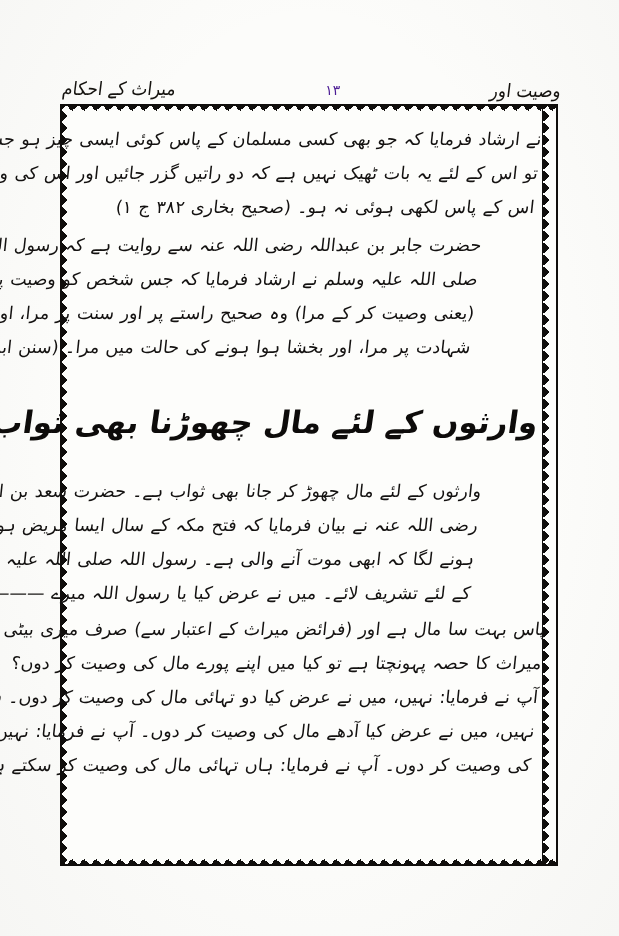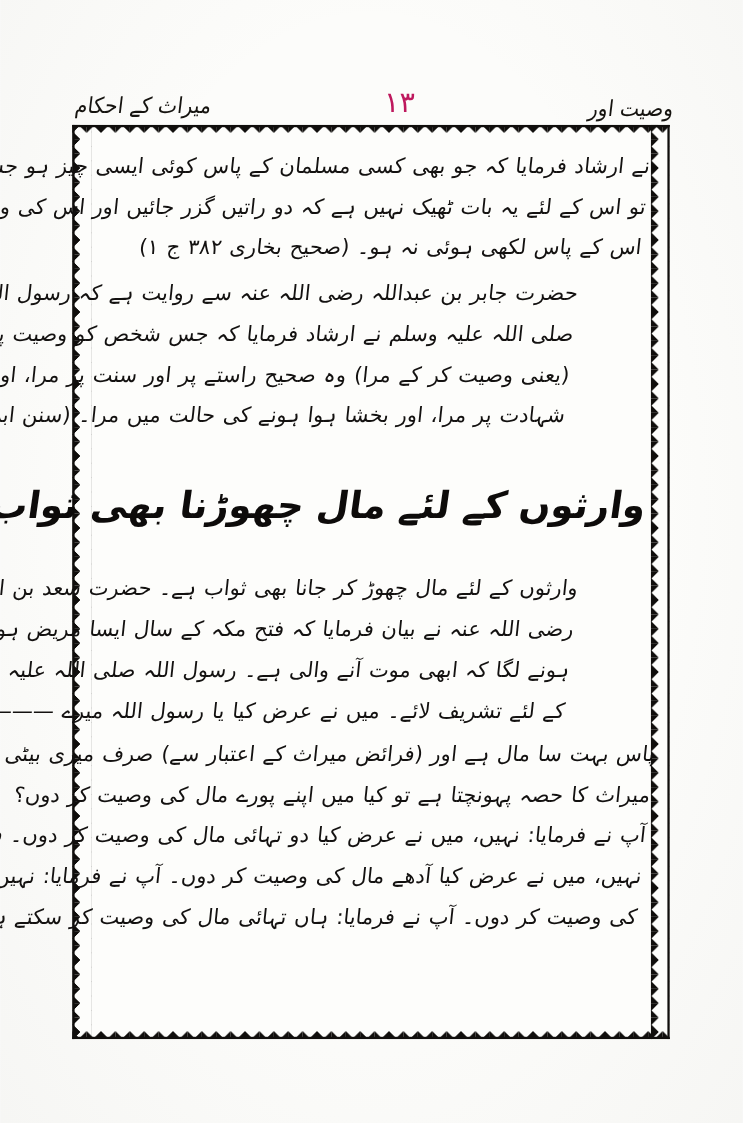--- a/index.html
+++ b/index.html
@@ -46,22 +46,22 @@
   .head-text {
     font-size: 17px;
     line-height: 1;
     color: #15130f;
     white-space: nowrap;
     transform: skewX(-7deg) scaleY(1.08);
     letter-spacing: 0.3px;
   }
   .head-text.left-head { transform: skewX(-7deg) scaleY(1.08) translateY(-2px); }
   #page-number {
-    font-size: 24px;
-    color: #be185d;
+    font-size: 14px;
+    color: #4c1d95;
     line-height: 1;
     transform: translateY(-3px);
     letter-spacing: 1px;
     margin-top: 22px;
   }
 
   
   #text-frame {
     position: absolute;
     top: 104px;

